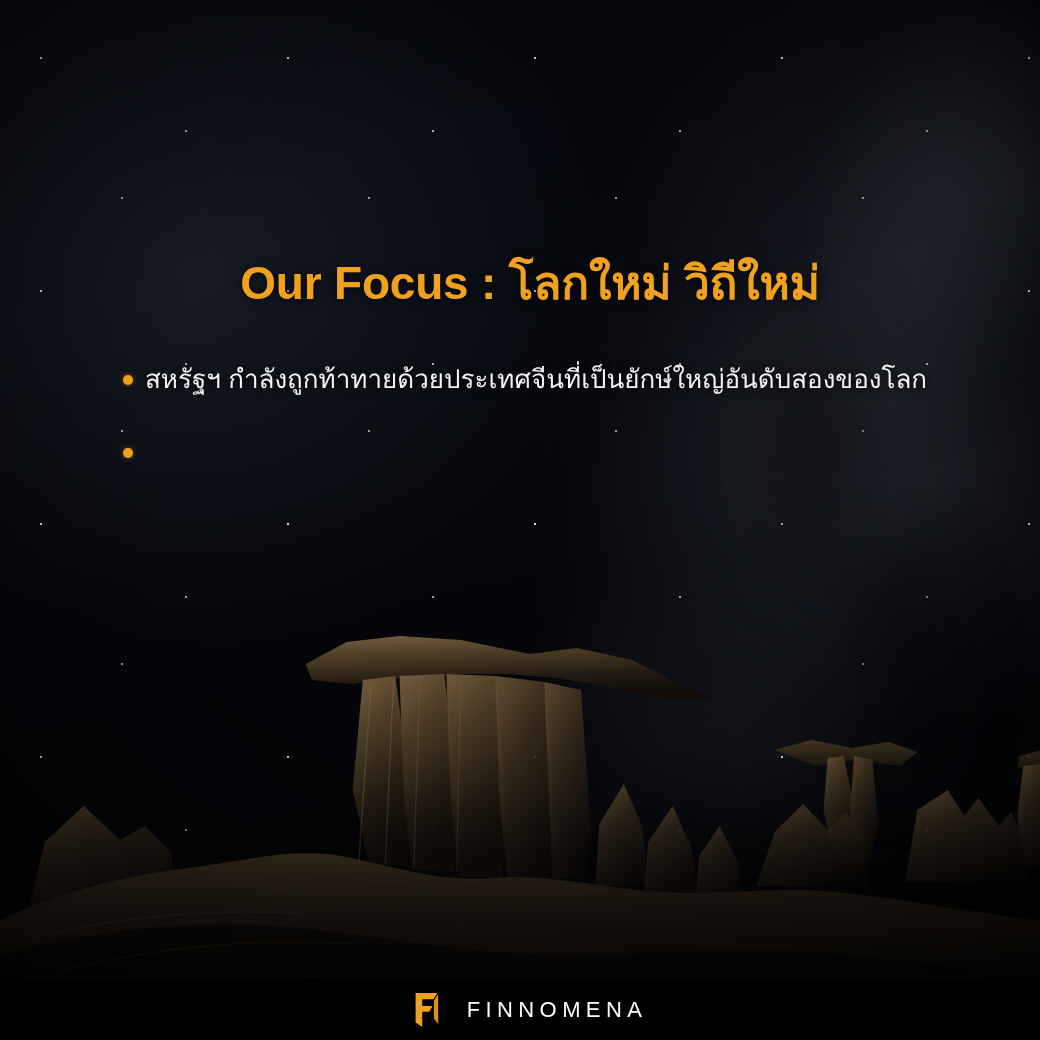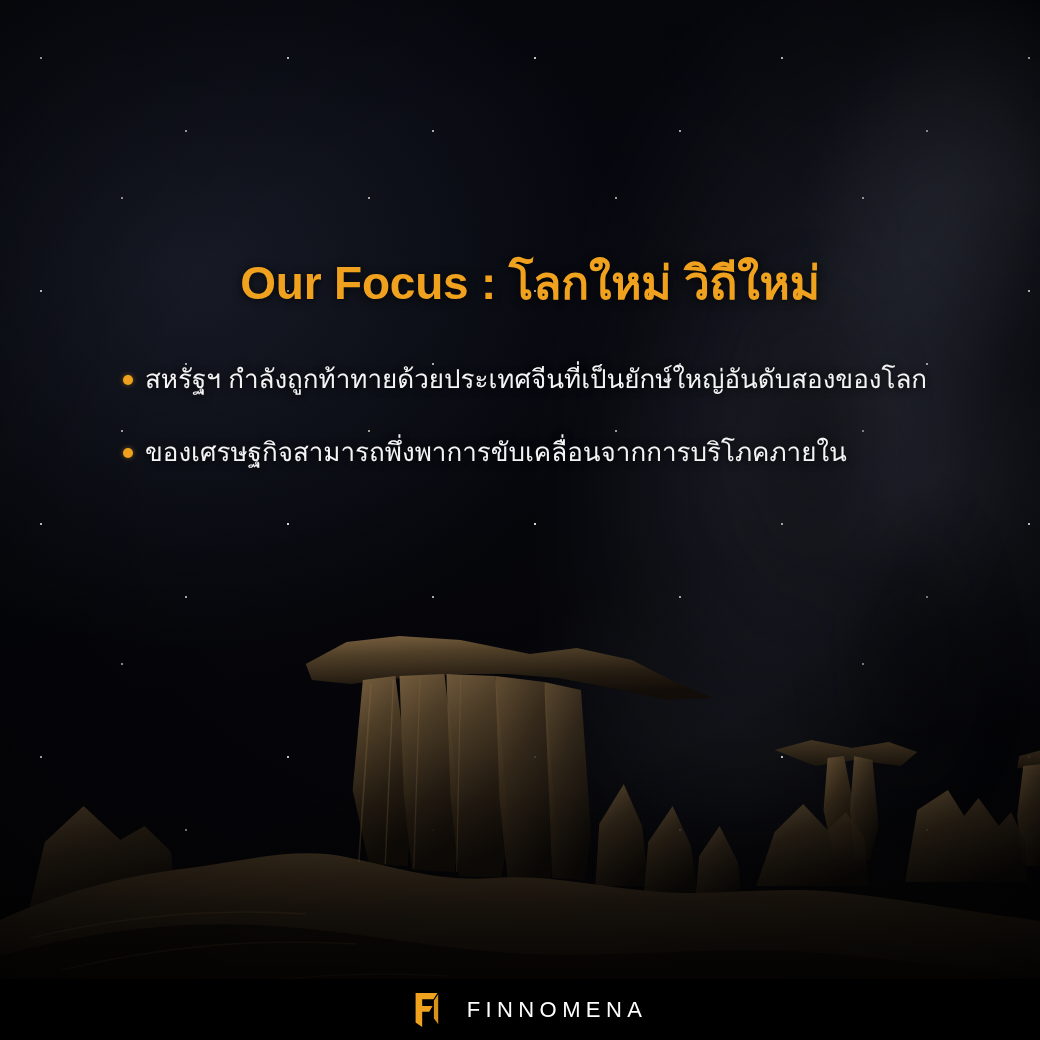--- a/index.html
+++ b/index.html
@@ -295,21 +295,20 @@
     <div class="bullets">
 
       <div class="bullet">
         <span class="dot"></span>
         <span class="bline">สหรัฐฯ กำลังถูกท้าทายด้วยประเทศจีนที่เป็นยักษ์ใหญ่อันดับสองของโลก</span>
       </div>
 
 
       <div class="bullet">
         <span class="dot"></span>
-        <span class="bline">ของเศรษฐกิจสามารถพึ่งพาการขับเคลื่อนจากการบริโภคภายใน</span>
       </div>
 
     </div>
   </div>
 
   <div class="footer">
     <div class="logo">
       <svg class="logo-mark" viewBox="0 0 27 34" aria-hidden="true">
         <path d="M2.6 0 H24.4 L20.4 6.2 H9.2 V13.1 H19.6 L16.2 18.8 H9.2 V34 L2.6 29.6 Z" fill="#f0a21e"></path>
         <path d="M20.9 7.6 L25.2 1.2 V31.2 L20.9 25.2 Z" fill="#f0a21e" opacity="0.9"></path>

